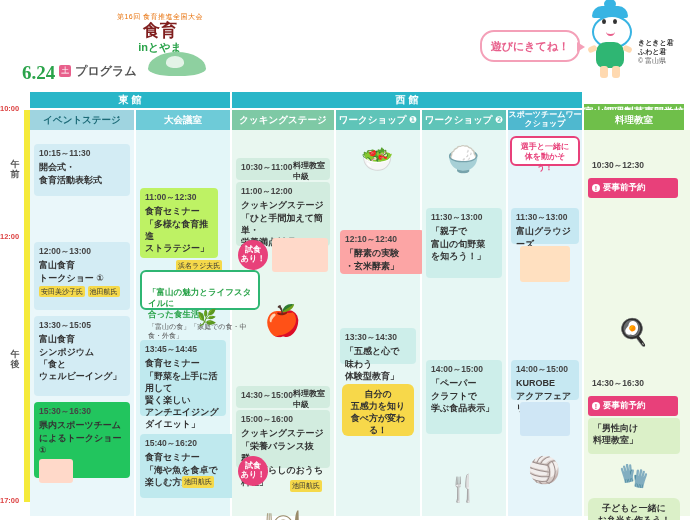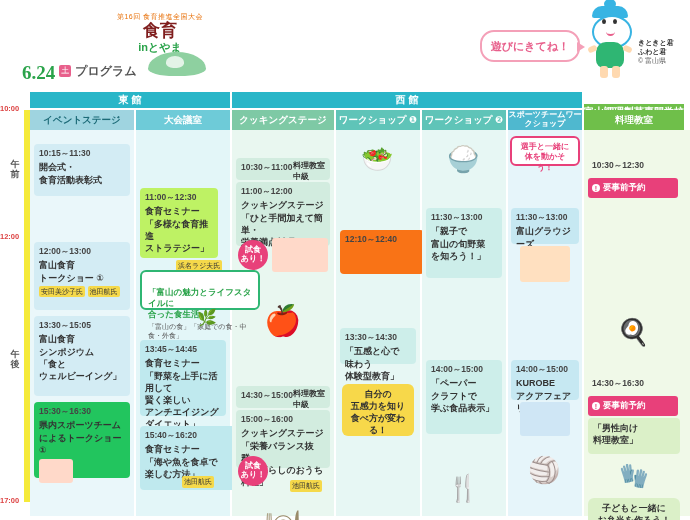--- a/index.html
+++ b/index.html
@@ -192,21 +192,21 @@
 ストラテジー」</span>
     </div>
     <div class="namebox" style="position:absolute;left:40px;top:128px;">浜名ラジ夫氏</div>
     <div class="card" style="left:4px;top:210px;width:86px;height:76px;background:#bfe9ee;">
       <span class="time">13:45～14:45</span>
       <span class="ttl" style="white-space:pre-line;">食育セミナー
 「野菜を上手に活用して
 賢く楽しい
 アンチエイジングダイエット」</span>
     </div>
-    <div class="card" style="left:4px;top:296px;width:109px;height:64px;background:#bfe9ee;">
+    <div class="card" style="left:4px;top:304px;width:109px;height:64px;background:#bfe9ee;">
       <span class="time">15:40～16:20</span>
       <span class="ttl" style="white-space:pre-line;">食育セミナー
 「海や魚を食卓で
 楽しむ方法」</span>
     </div>
     <div class="namebox" style="position:absolute;left:46px;top:344px;">池田航氏</div>
   </div>
 
   <div class="stage-head" style="left:232px;width:102px;background:#7ec9a5;">クッキングステージ</div>
   <div class="col-body" style="left:232px;width:102px;background:#e9f7f0;">
@@ -240,22 +240,24 @@
 あり！</div>
     <div class="namebox" style="position:absolute;left:58px;top:348px;">池田航氏</div>
 
     <div class="icon-box" style="left:28px;top:170px;width:46px;height:40px;font-size:30px;color:#7ec9a5;">🍎</div>
     <div class="icon-box" style="left:26px;top:374px;width:50px;height:40px;font-size:28px;color:#9a8b6a;">🍽</div>
   </div>
 
   <div class="stage-head" style="left:336px;width:84px;background:#5fc4b8;">ワークショップ ❶</div>
   <div class="col-body" style="left:336px;width:84px;background:#e7f7f4;">
     <div class="icon-box" style="left:18px;top:10px;width:48px;height:38px;font-size:26px;">🥗</div>
-    <div class="card" style="left:4px;top:100px;width:84px;height:44px;background:#f97316;">
+    <div class="card" style="left:4px;top:100px;width:84px;height:44px;background:#fca5a5;">
       <span class="time">12:10～12:40</span>
+      <span class="ttl" style="white-space:pre-line;">「酵素の実験
+・玄米酵素」</span>
     </div>
     <div class="card" style="left:4px;top:198px;width:76px;height:36px;background:#cdeeea;">
       <span class="time">13:30～14:30</span>
       <span class="ttl" style="white-space:pre-line;">「五感と心で
 味わう
 体験型教育」</span>
     </div>
     <div class="note" style="left:6px;top:254px;width:72px;height:52px;background:#f7d84a;color:#333;white-space:pre-line;text-align:center;font-weight:bold;">自分の
 五感力を知り
 食べ方が変わる！</div>

